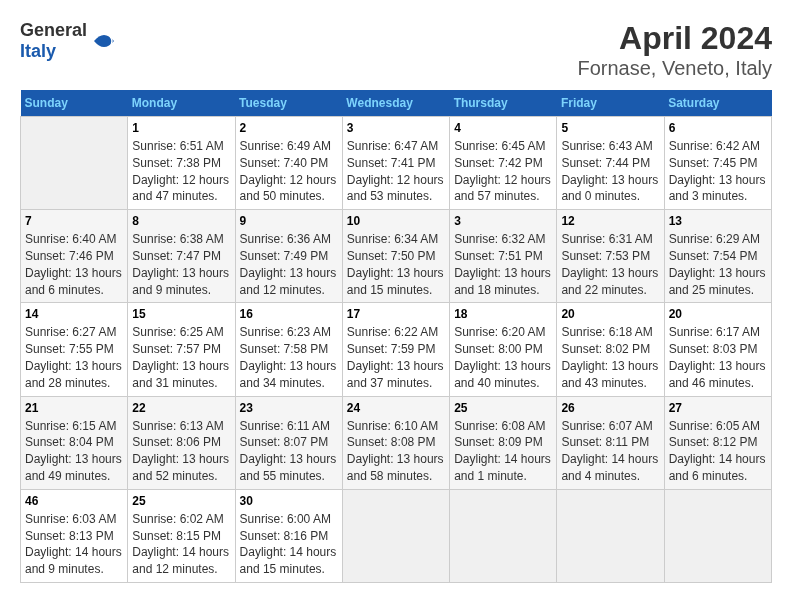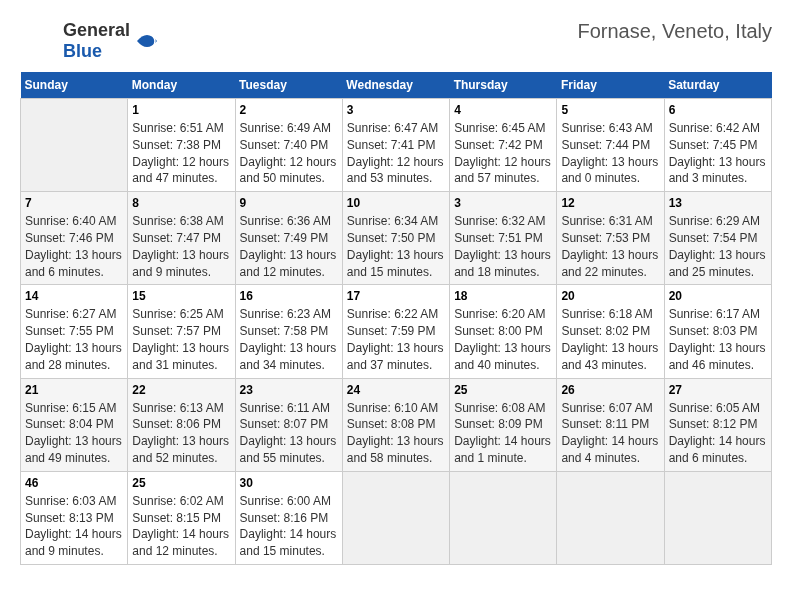--- a/index.html
+++ b/index.html
@@ -12,21 +12,20 @@
     }
     .header {
       display: flex;
       justify-content: space-between;
       align-items: flex-start;
       margin-bottom: 10px;
     }
     .logo {
       display: flex;
       align-items: center;
-      margin-left: 43px;
     }
     .logo-text-general {
       font-size: 18px;
       font-weight: bold;
       color: #333;
     }
     .logo-text-blue {
       font-size: 18px;
       font-weight: bold;
       color: #1a5aad;
@@ -48,21 +47,21 @@
       font-size: 20px;
       color: #555;
     }
     table {
       width: 100%;
       border-collapse: collapse;
       font-size: 11px;
     }
     th {
       background-color: #1a5aad;
-      color: #ffffff;
+      color: #7dd3fc;
       padding: 6px 4px;
       text-align: left;
       font-size: 12px;
       font-weight: bold;
     }
     td {
       border: 1px solid #ccc;
       vertical-align: top;
       padding: 4px;
       height: 80px;
@@ -91,28 +90,29 @@
       background: #f0f0f0 !important;
     }
   </style>
 </head>
 <body>
 
 <div class="header">
   <div class="logo">
     <div>
       <span class="logo-text-general">General</span><br>
-      <span class="logo-text-blue">Blue</span>
+      <span class="logo-text-blue">Italy</span>
     </div>
     <svg class="logo-icon" viewBox="0 0 28 28">
       <path d="M4 14 Q14 2 24 14 Q14 26 4 14Z" fill="#1a5aad"></path>
       <path d="M14 4 Q22 10 22 14 Q22 20 14 24" fill="none" stroke="#fff" stroke-width="1.5"></path>
     </svg>
   </div>
   <div class="title-area">
+    <div class="month-title">April 2024</div>
     <div class="location">Fornase, Veneto, Italy</div>
   </div>
 </div>
 
 <table>
   <thead>
     <tr>
     <th>Sunday</th>
         <th>Monday</th>
         <th>Tuesday</th>

